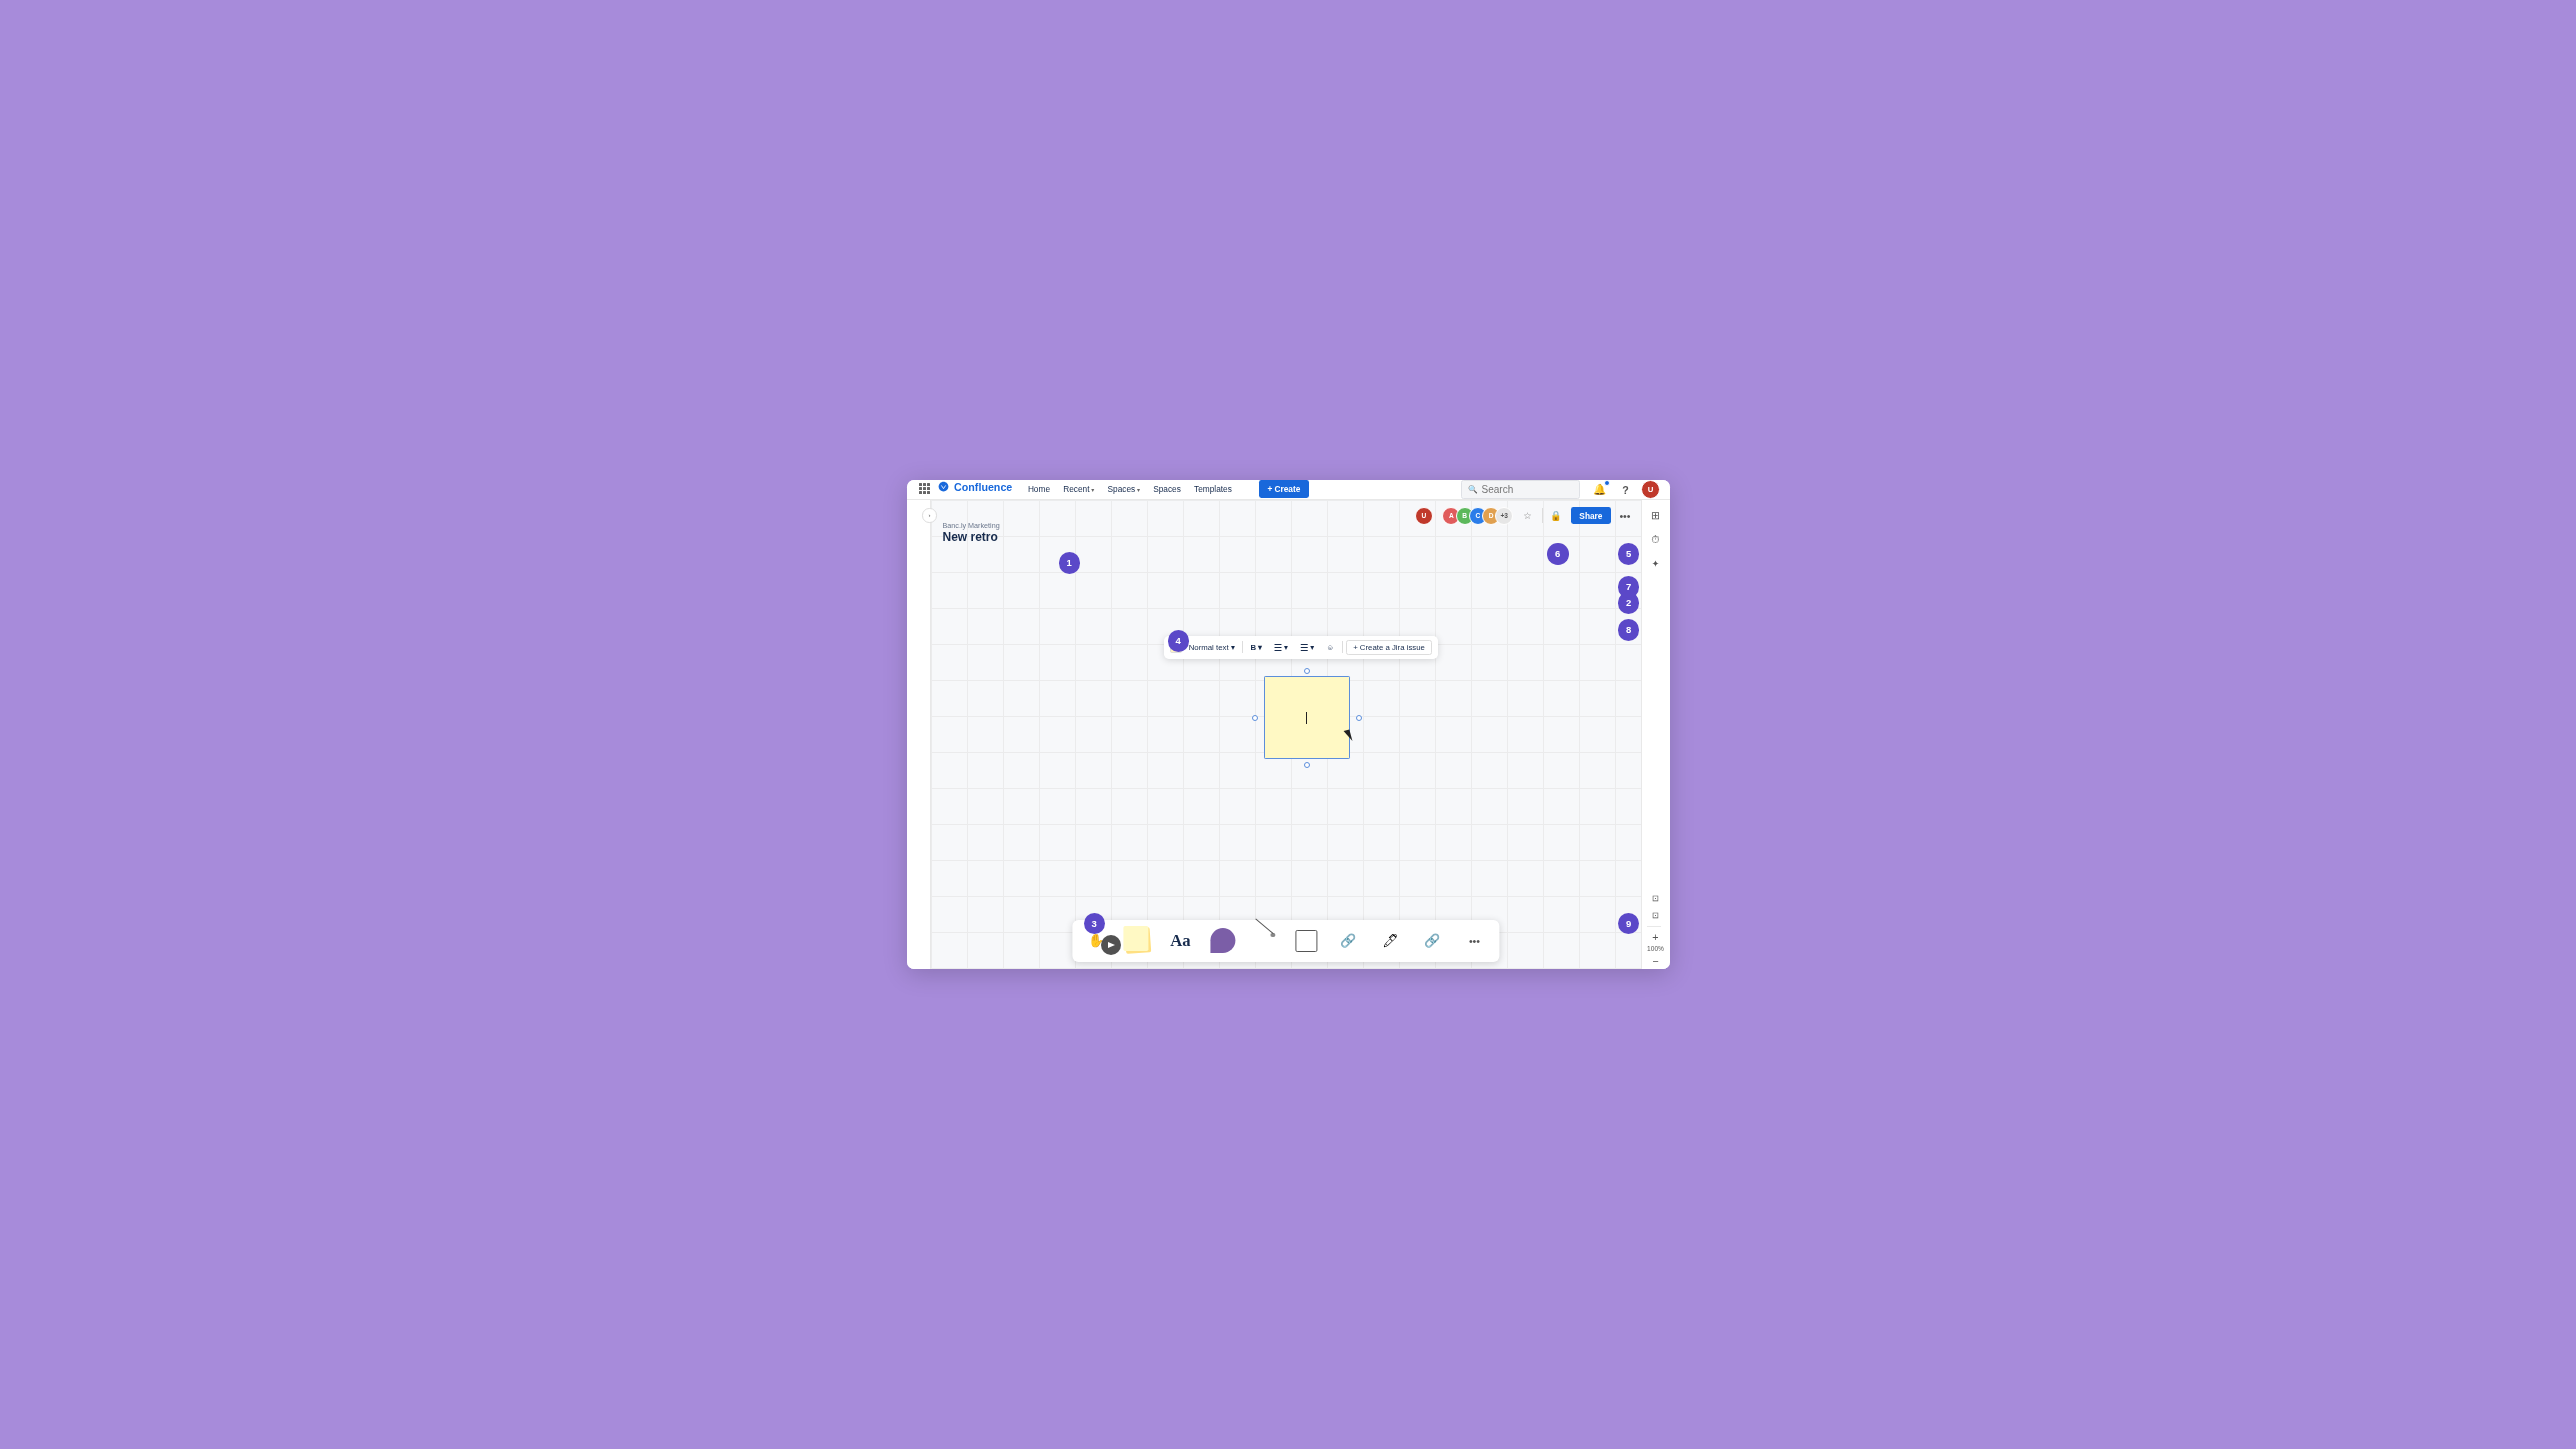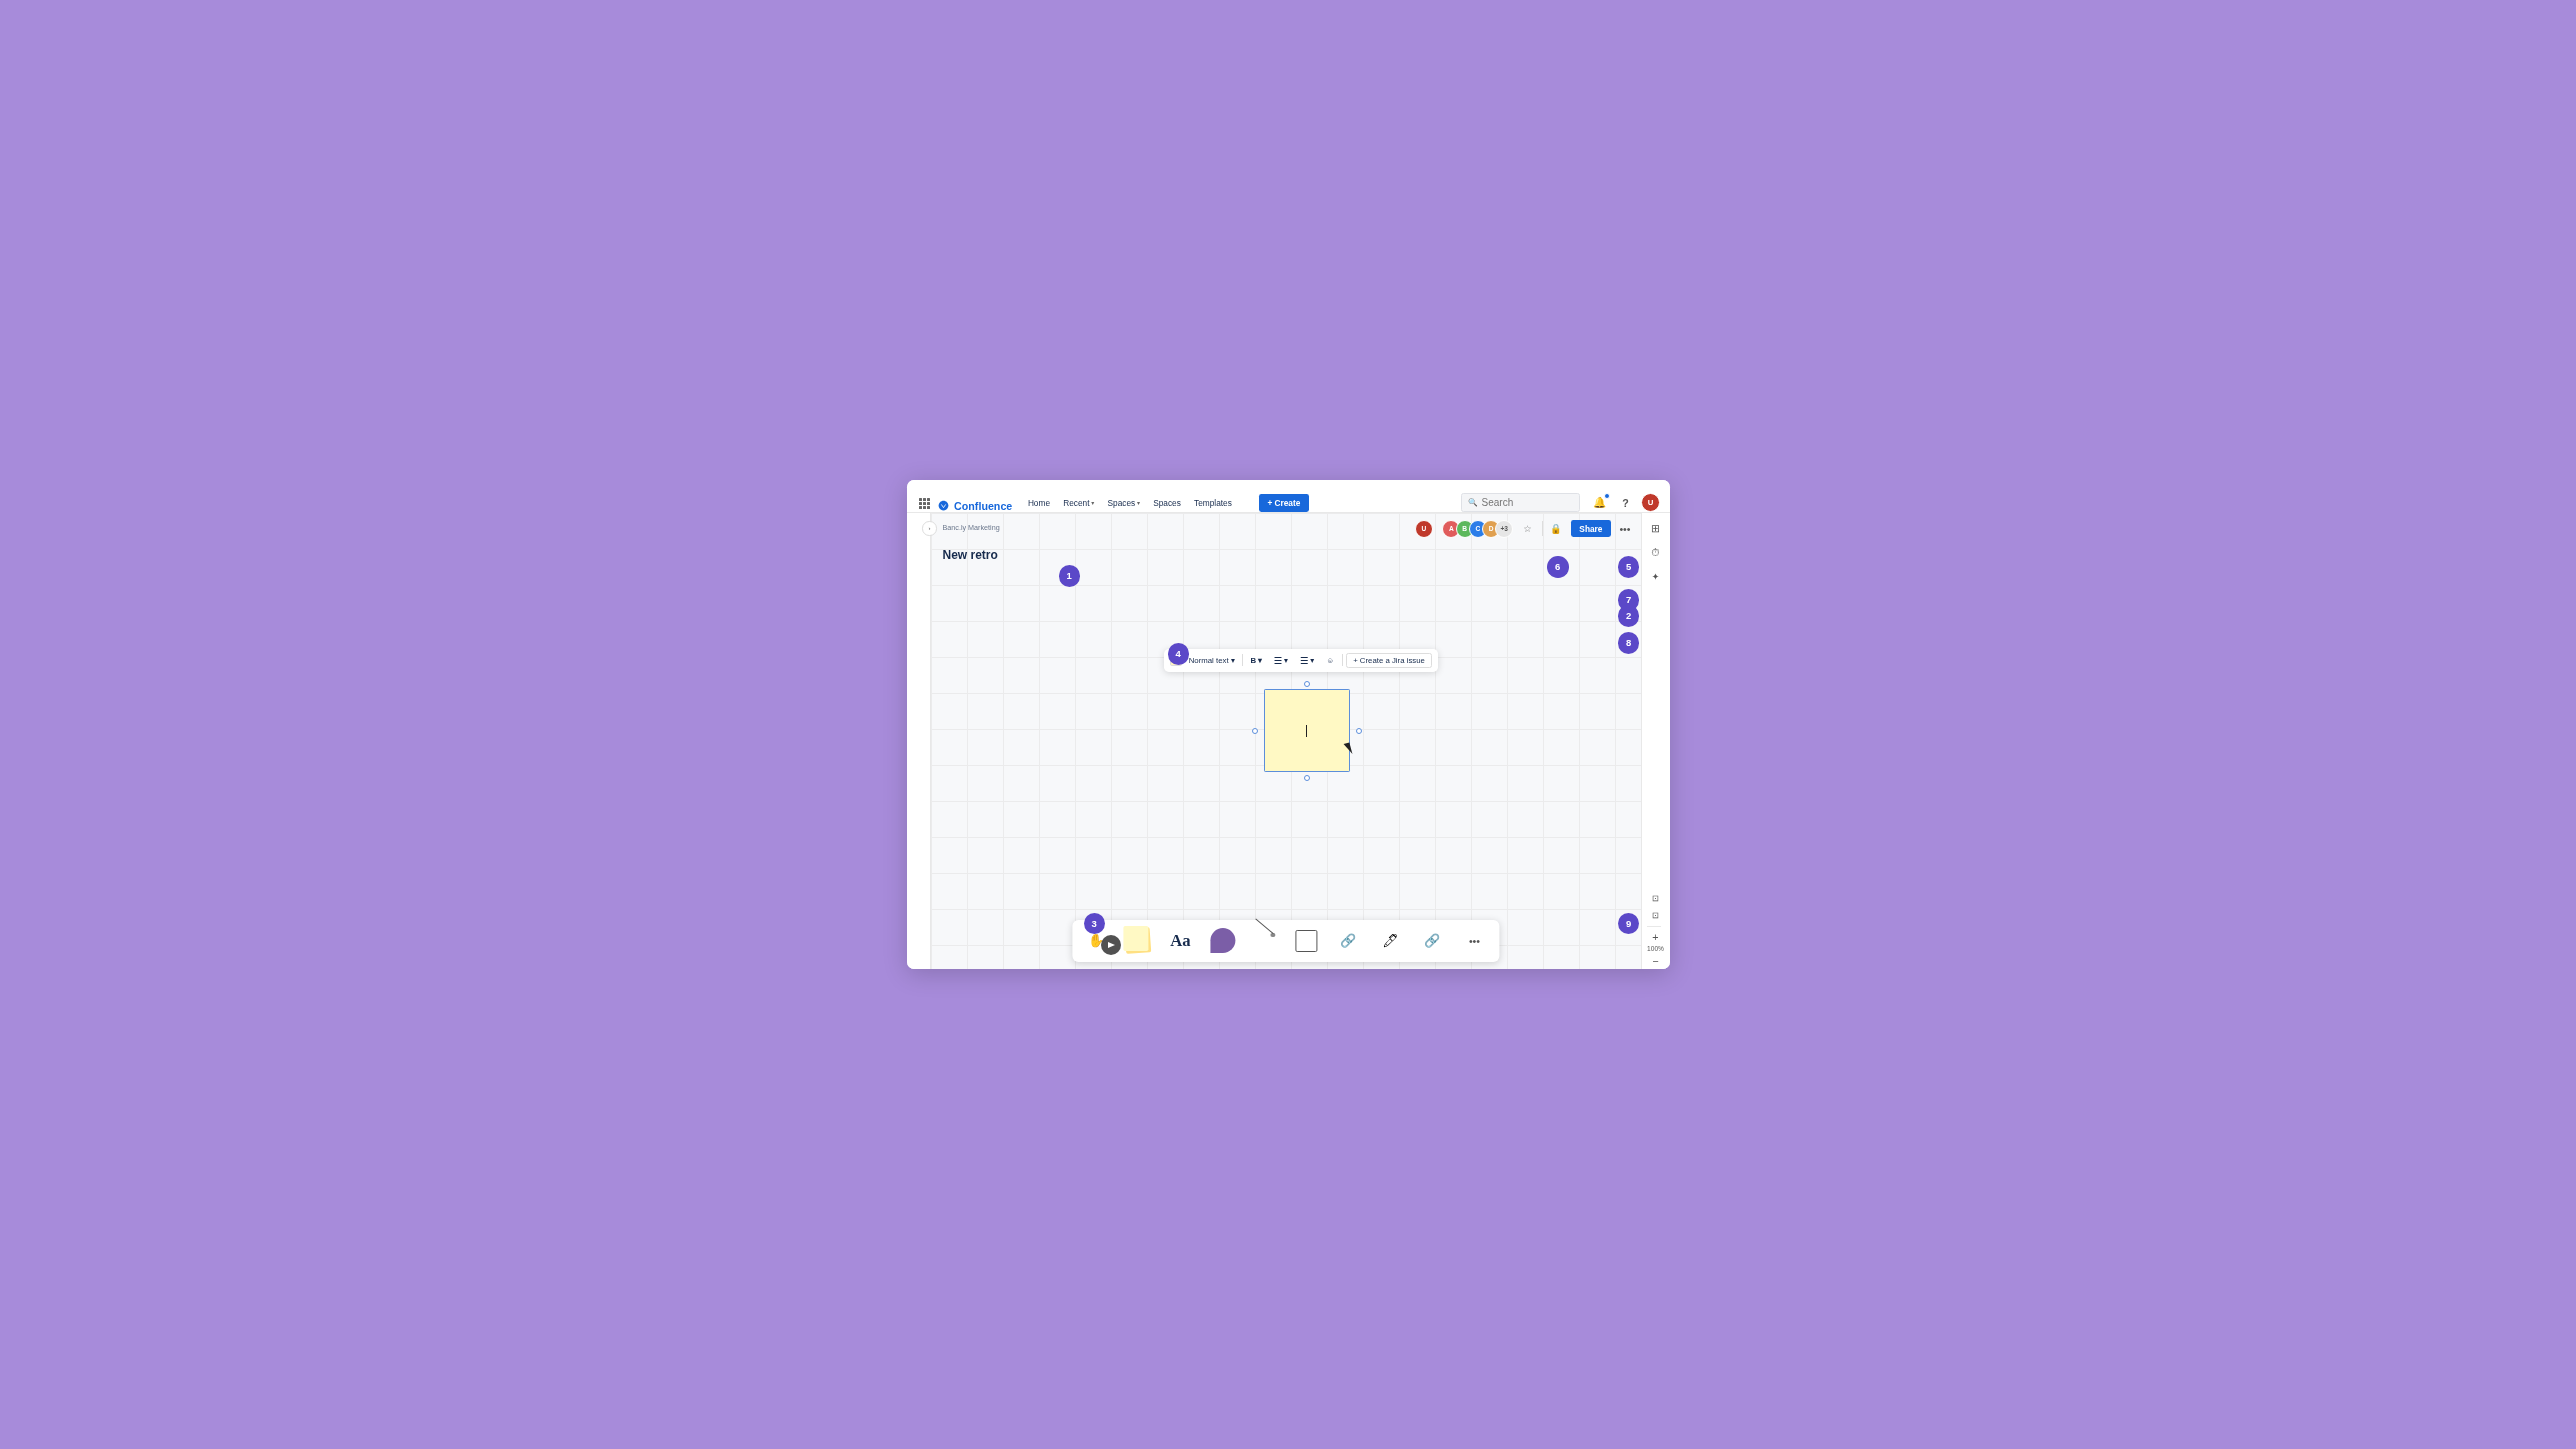--- a/index.html
+++ b/index.html
@@ -19,23 +19,23 @@
       overflow: hidden;
       display: flex;
       flex-direction: column;
       box-shadow: 0 4.8px 24px rgba(0,0,0,0.18);
       position: relative;
     }
 
     
     .navbar {
       display: flex;
-      align-items: flex-end;
+      align-items: flex-start;
       padding: 0 9.5px;
-      height: 33px;
+      height: 20px;
       border-bottom: 0.6px solid #e8e8e8;
       gap: 4.8px;
       flex-shrink: 0;
       background: #fff;
       z-index: 10;
     }
     .nav-grid-icon {
       width: 16.7px; height: 16.7px;
       display: flex; align-items: center; justify-content: center;
       cursor: pointer;
@@ -116,22 +116,22 @@
       position: absolute; inset: 0;
       background-image:
         linear-gradient(#e0e0e0 0.6px, transparent 0.6px),
         linear-gradient(90deg, #e0e0e0 0.6px, transparent 0.6px);
       background-size: 36px 36px;
       opacity: 0.5;
     }
 
     
     .breadcrumb-area {
-      position: absolute; top: 10px; left: 12px;
-      display: flex; flex-direction: column; gap: 16px;
+      position: absolute; top: 21px; left: 12px;
+      display: flex; flex-direction: column;
     }
     .breadcrumb-parent {
       font-size: 7.2px; color: #6b778c;
     }
     .breadcrumb-title {
       font-size: 12px; font-weight: 600; color: #172b4d;
     }
 
     
     .floating-toolbar {

